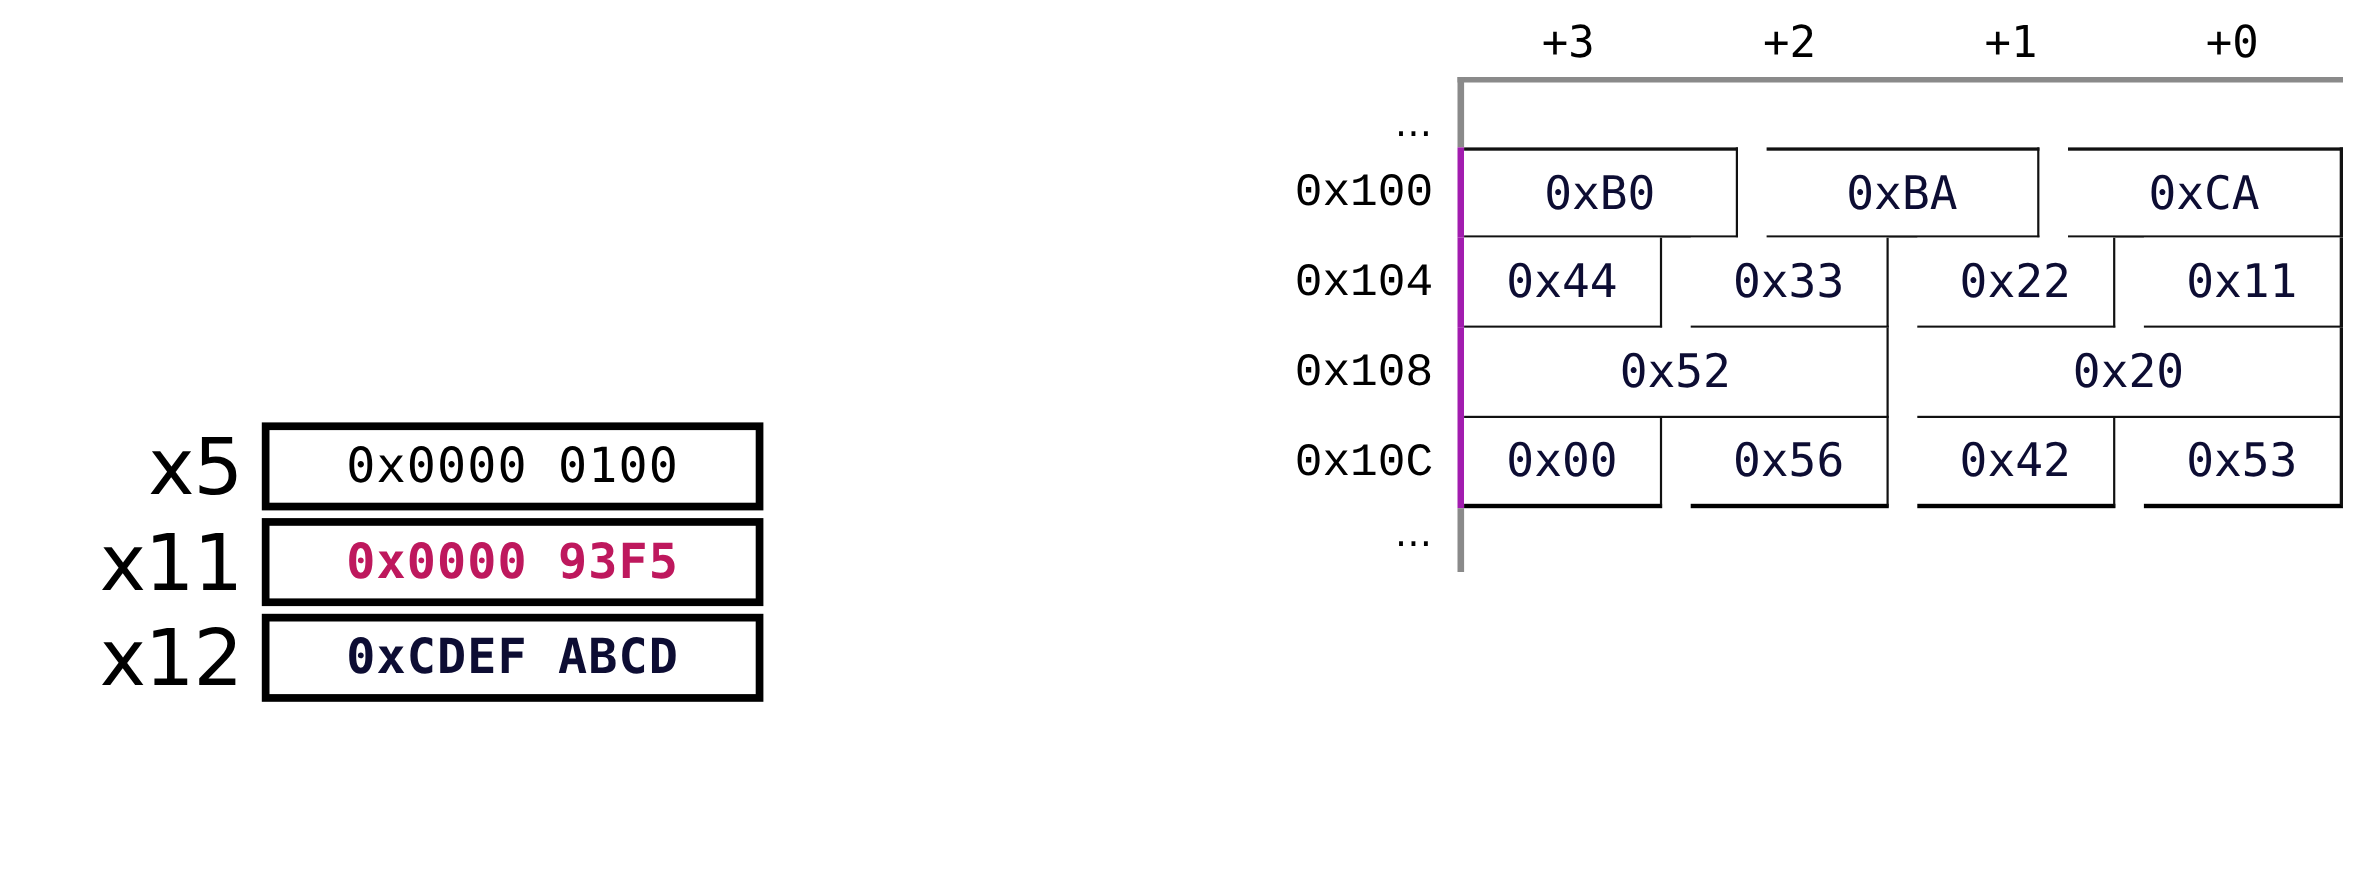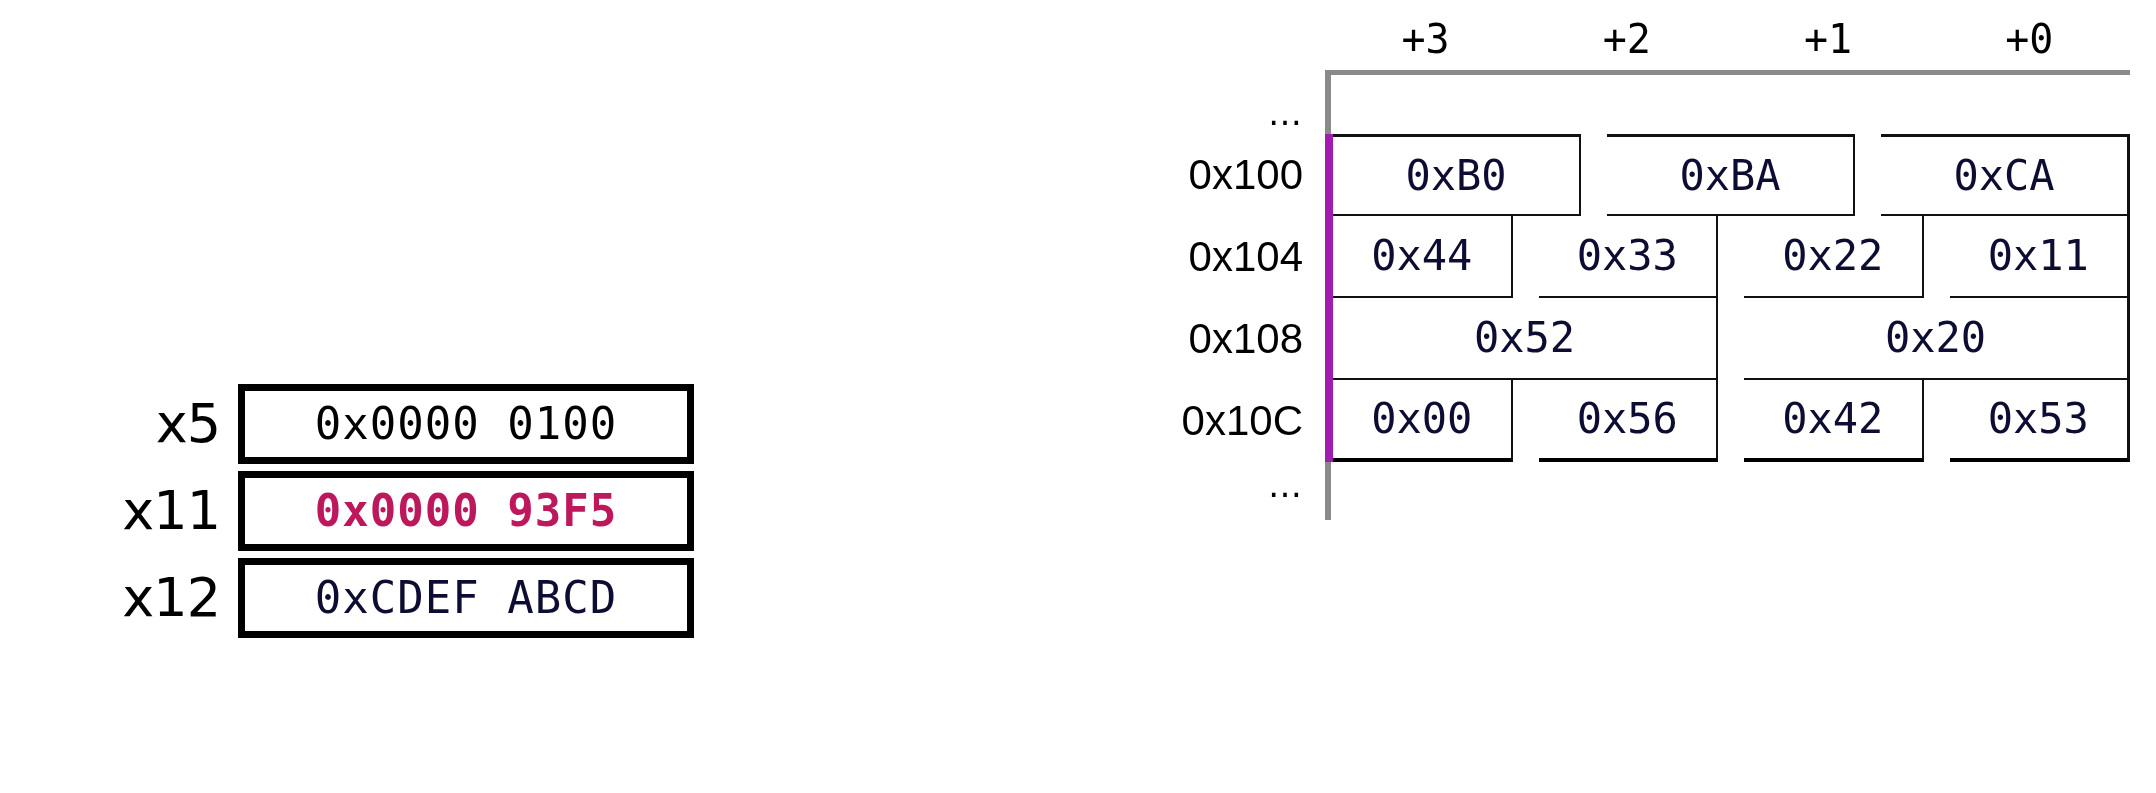--- a/index.html
+++ b/index.html
@@ -34,21 +34,21 @@
     align-items: center;
     height: 80px;
     margin-bottom: 7px;
   }
   .reg-label {
     width: 238px;
     text-align: right;
     padding-right: 18px;
     box-sizing: border-box;
     font-family: "DejaVu Sans", sans-serif;
-    font-size: 54px;
+    font-size: 71px;
     line-height: 1;
     color: #000000;
     letter-spacing: -1px;
   }
   .reg-box {
     width: 456px;
     height: 80px;
     border: 7px solid #000000;
     box-sizing: border-box;
     display: flex;
@@ -57,21 +57,21 @@
     background: #ffffff;
   }
   .reg-value {
     font-family: "DejaVu Sans Mono", monospace;
     font-size: 44px;
     line-height: 1;
     letter-spacing: 1px;
     white-space: pre;
   }
   .reg-value.plain   { color: #000000; font-weight: normal; }
-  .reg-value.navy    { color: #0d0d33; font-weight: normal; }
+  .reg-value.navy    { color: #0d0d33; font-weight: bold; }
   .reg-value.accent  { color: #be185d; font-weight: bold; }
 
   
   .memory {
     position: absolute;
     left: 1140px;
     top: 8px;
     width: 990px;
   }
   .mem-header-row {
@@ -105,21 +105,21 @@
     align-items: stretch;
   }
   .mem-gutter-cell {
     width: 185px;
     flex: 0 0 185px;
     display: flex;
     align-items: center;
     justify-content: flex-end;
     padding-right: 22px;
     box-sizing: border-box;
-    font-family: Liberation Sans, sans-serif;
+    font-family: Liberation Mono, monospace;
     font-size: 42px;
     line-height: 1;
     color: #000000;
     white-space: pre;
   }
   .mem-cells {
     flex: 1 1 0;
     display: flex;
   }
   .mem-cell {
@@ -133,21 +133,21 @@
     font-size: 42px;
     line-height: 1;
     color: #0d0d33;
     border-right: 2px solid #111111;
     border-bottom: 2px solid #111111;
     background: #ffffff;
   }
   
   .mem-row.first .mem-cell { border-top: 3px solid #111111; }
   
-  .mem-row .mem-cells { border-left: 8px solid #a21caf; gap: 26px; }
+  .mem-row .mem-cells { border-left: 6px solid #a21caf; gap: 26px; }
   .mem-row .mem-cell:last-child { border-right: 3px solid #111111; }
   .mem-row.last .mem-cell { border-bottom: 4px solid #000000; }
 
   
   .mem-ellipsis-row {
     display: flex;
     align-items: stretch;
   }
   .mem-ellipsis-label {
     width: 185px;

